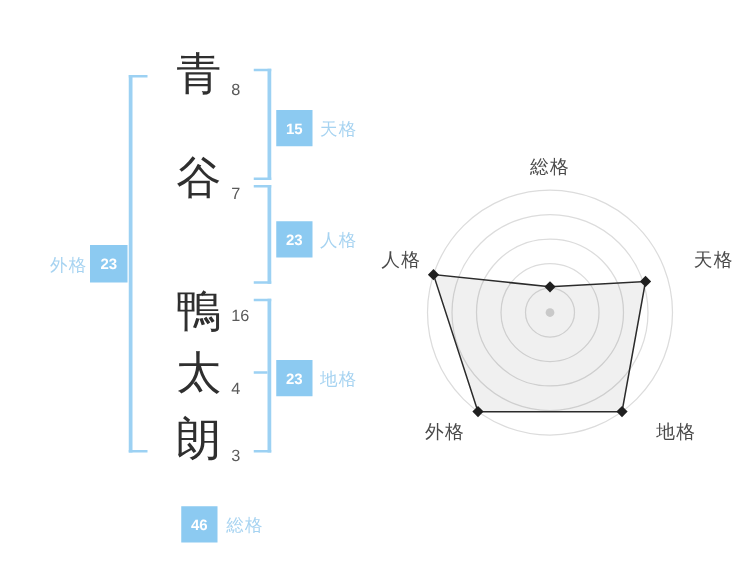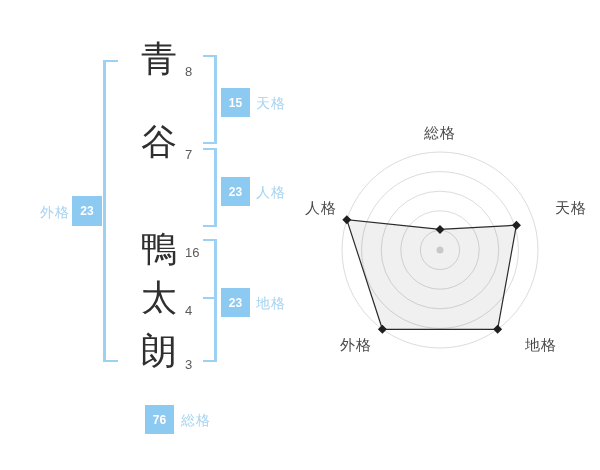--- a/index.html
+++ b/index.html
@@ -54,21 +54,21 @@
 
   <div class="badge" style="left:221px;top:177px">23</div>
   <div class="kaku-label" style="left:256px;top:184px">人格</div>
 
   <div class="badge" style="left:221px;top:288px">23</div>
   <div class="kaku-label" style="left:256px;top:295px">地格</div>
 
   <div class="kaku-label" style="left:40px;top:204px">外格</div>
   <div class="badge" style="left:72px;top:196px;width:30px;height:30px">23</div>
 
-  <div class="badge" style="left:145px;top:405px">76</div>
+  <div class="badge" style="left:145px;top:405px">46</div>
   <div class="kaku-label" style="left:181px;top:412px">総格</div>
 
   <div class="radar-wrap">
     <svg width="300" height="252" viewBox="0 0 300 252" xmlns="http://www.w3.org/2000/svg">
         <circle cx="140" cy="137" r="98.0" fill="none" stroke="#dcdcdc" stroke-width="1"></circle>
         <circle cx="140" cy="137" r="78.4" fill="none" stroke="#dcdcdc" stroke-width="1"></circle>
         <circle cx="140" cy="137" r="58.8" fill="none" stroke="#dcdcdc" stroke-width="1"></circle>
         <circle cx="140" cy="137" r="39.2" fill="none" stroke="#dcdcdc" stroke-width="1"></circle>
         <circle cx="140" cy="137" r="19.6" fill="none" stroke="#dcdcdc" stroke-width="1"></circle>
         <polygon points="140.0,116.4 216.4,112.2 197.6,216.3 82.4,216.3 46.8,106.7" fill="rgba(0,0,0,0.06)" stroke="#2b2b2b" stroke-width="1.2"></polygon>

